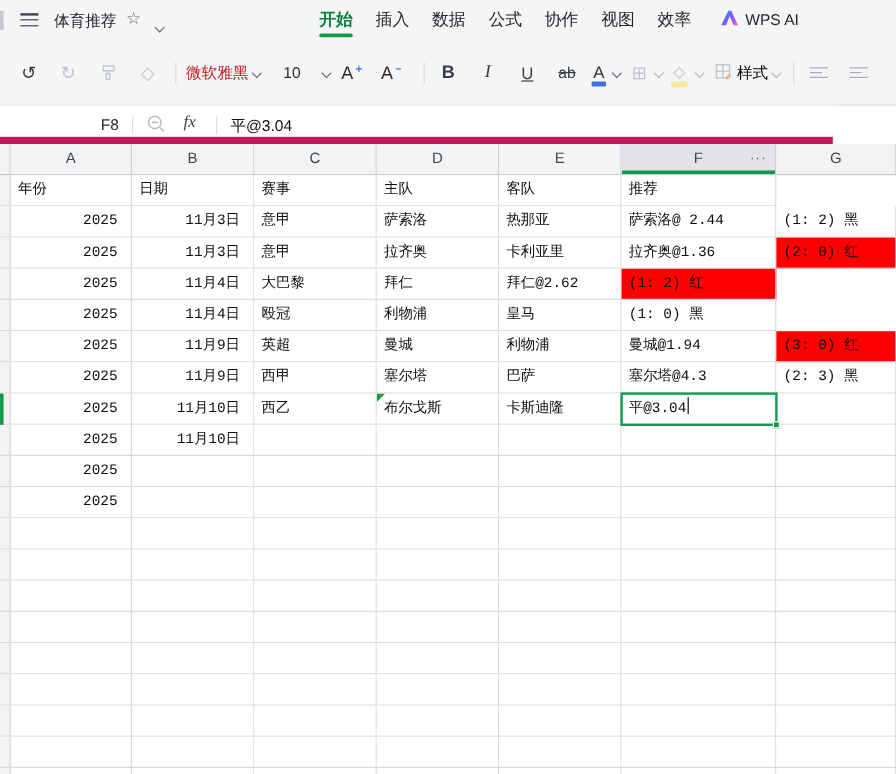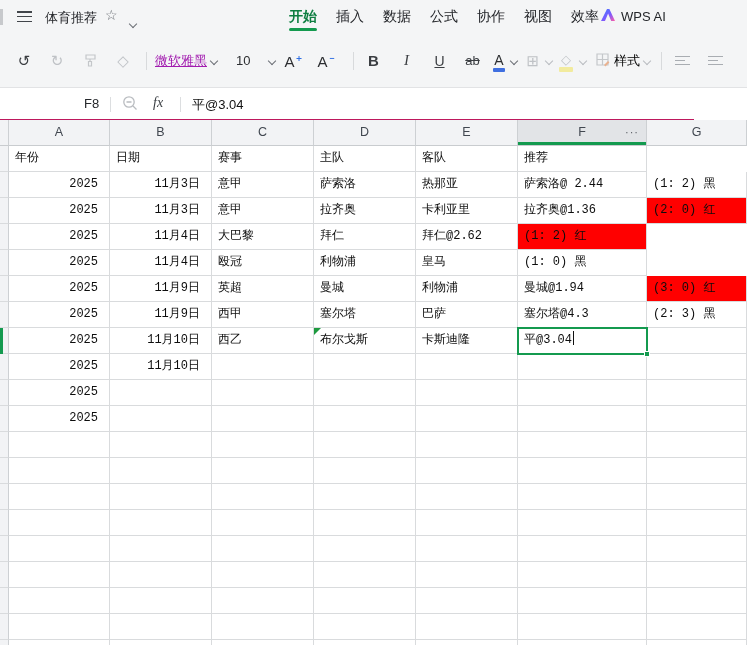--- a/index.html
+++ b/index.html
@@ -11,55 +11,55 @@
     background:#f4f5f6; }
   .edge-mark { position:absolute; left:0; top:9px; width:3px; height:16px; background:#c7c9cc; }
   .hamburger { position:absolute; left:17px; top:11px; width:15px; height:12px; cursor:pointer; }
   .hamburger span { display:block; height:1.6px; background:#41454a; margin-bottom:3.2px; }
   .doc-title { position:absolute; left:45px; top:9px; font-size:13px; color:#24262a; }
   .star { position:absolute; left:105px; top:7px; font-size:14px; color:#6a6e74; }
   .tb-chev { position:absolute; left:130px; top:13px; }
   .chev { display:inline-block; width:6px; height:6px; border-right:1.4px solid #6b6f75;
     border-bottom:1.4px solid #6b6f75; transform:rotate(45deg); }
   .chev.lite { border-color:#b9bcc0; }
-  .tabs { position:absolute; left:289px; top:0; height:34px; display:flex; gap:19px; align-items:center; }
+  .tabs { position:absolute; left:266px; top:0; height:34px; display:flex; gap:19px; align-items:center; }
   .tab { font-size:14px; color:#24262a; position:relative; height:34px; line-height:32px; cursor:pointer; white-space:nowrap; }
   .tab.active { color:#0e7e41; font-weight:bold; }
   .tab.active::after { content:""; position:absolute; left:0; right:0; bottom:3px; height:3px; background:#149a4f; border-radius:2px; }
   .wpsai { position:absolute; left:600px; top:8px; display:flex; align-items:center; gap:5px; font-size:13px; color:#24262a; cursor:pointer; }
 
   
   .toolbar { position:absolute; left:0; top:34px; width:747px; height:54px; background:#f4f5f6;
     border-bottom:1px solid #e2e3e5; display:flex; align-items:center; padding-left:12px; }
   .ti { display:flex; align-items:center; justify-content:center; min-width:24px; height:26px;
     font-size:15px; color:#3b3e42; margin-right:9px; cursor:pointer; white-space:nowrap; }
   .ti.gray { color:#bfc2c6; }
   .vsep { width:1px; height:18px; background:#d8dadc; margin:0 8px 0 2px; }
-  .fontname { font-size:13px; color:#a21caf; margin-right:4px;text-decoration:underline; }
+  .fontname { font-size:13px; color:#b91c1c; margin-right:4px; }
   .fontsize { font-size:13px; color:#2c2e31; margin:0 19px 0 10px; }
   .a-plusminus { font-size:15px; color:#2c2e31; position:relative; margin-right:14px; cursor:pointer; }
   .a-plusminus sup { font-size:9px; color:#2f6fe4; font-weight:bold; }
   .btn-b { font-weight:bold; font-size:15px; }
   .btn-i { font-style:italic; font-family:"Liberation Serif","DejaVu Serif",serif; font-size:15px; }
   .btn-u { text-decoration:underline; font-size:14px; }
   .btn-ab { text-decoration:line-through; font-size:13px; }
   .fontcolor { position:relative; font-size:14px; color:#2c2e31; padding-bottom:2px; }
   .fontcolor::after { content:""; position:absolute; left:-1px; right:-1px; bottom:-2px; height:4px;
     background:#3f6fe0; border-radius:1px; }
   .fillicon { position:relative; font-size:13px; color:#bfc2c6; padding-bottom:2px; }
   .fillicon::after { content:""; position:absolute; left:-2px; right:-2px; bottom:-3px; height:5px;
     background:#f2eb9e; border-radius:1px; }
   .style-grp { display:flex; align-items:center; gap:4px; color:#000000; font-size:13px; }
   .align-lines { display:inline-block; width:15px; }
   .align-lines i { display:block; height:1.6px; background:#a9adb2; margin:2.6px 0; }
   .align-lines i:nth-child(2) { width:70%; }
 
   
   .fbar { position:absolute; left:0; top:88px; width:694px; height:32px; background:#fff;
-    border-bottom:1px solid #be185d; }
+    border-bottom:6px solid #be185d; }
   .cellref { position:absolute; left:84px; top:8px; font-size:13px; color:#26282c; }
   .fsep1 { position:absolute; left:110px; top:9px; width:1px; height:15px; background:#dcdee0; }
   .fsep2 { position:absolute; left:180px; top:9px; width:1px; height:15px; background:#dcdee0; }
   .zoomicon { position:absolute; left:122px; top:7px; }
   .fx { position:absolute; left:153px; top:7px; font-size:14px; color:#3c4045;
     font-family:"Liberation Serif","DejaVu Serif",serif; font-style:italic; }
   .fvalue { position:absolute; left:192px; top:8px; font-size:13px; color:#111; }
 
   
   .sheet { position:absolute; left:0; top:120px; width:747px; height:525px; overflow:hidden; }

